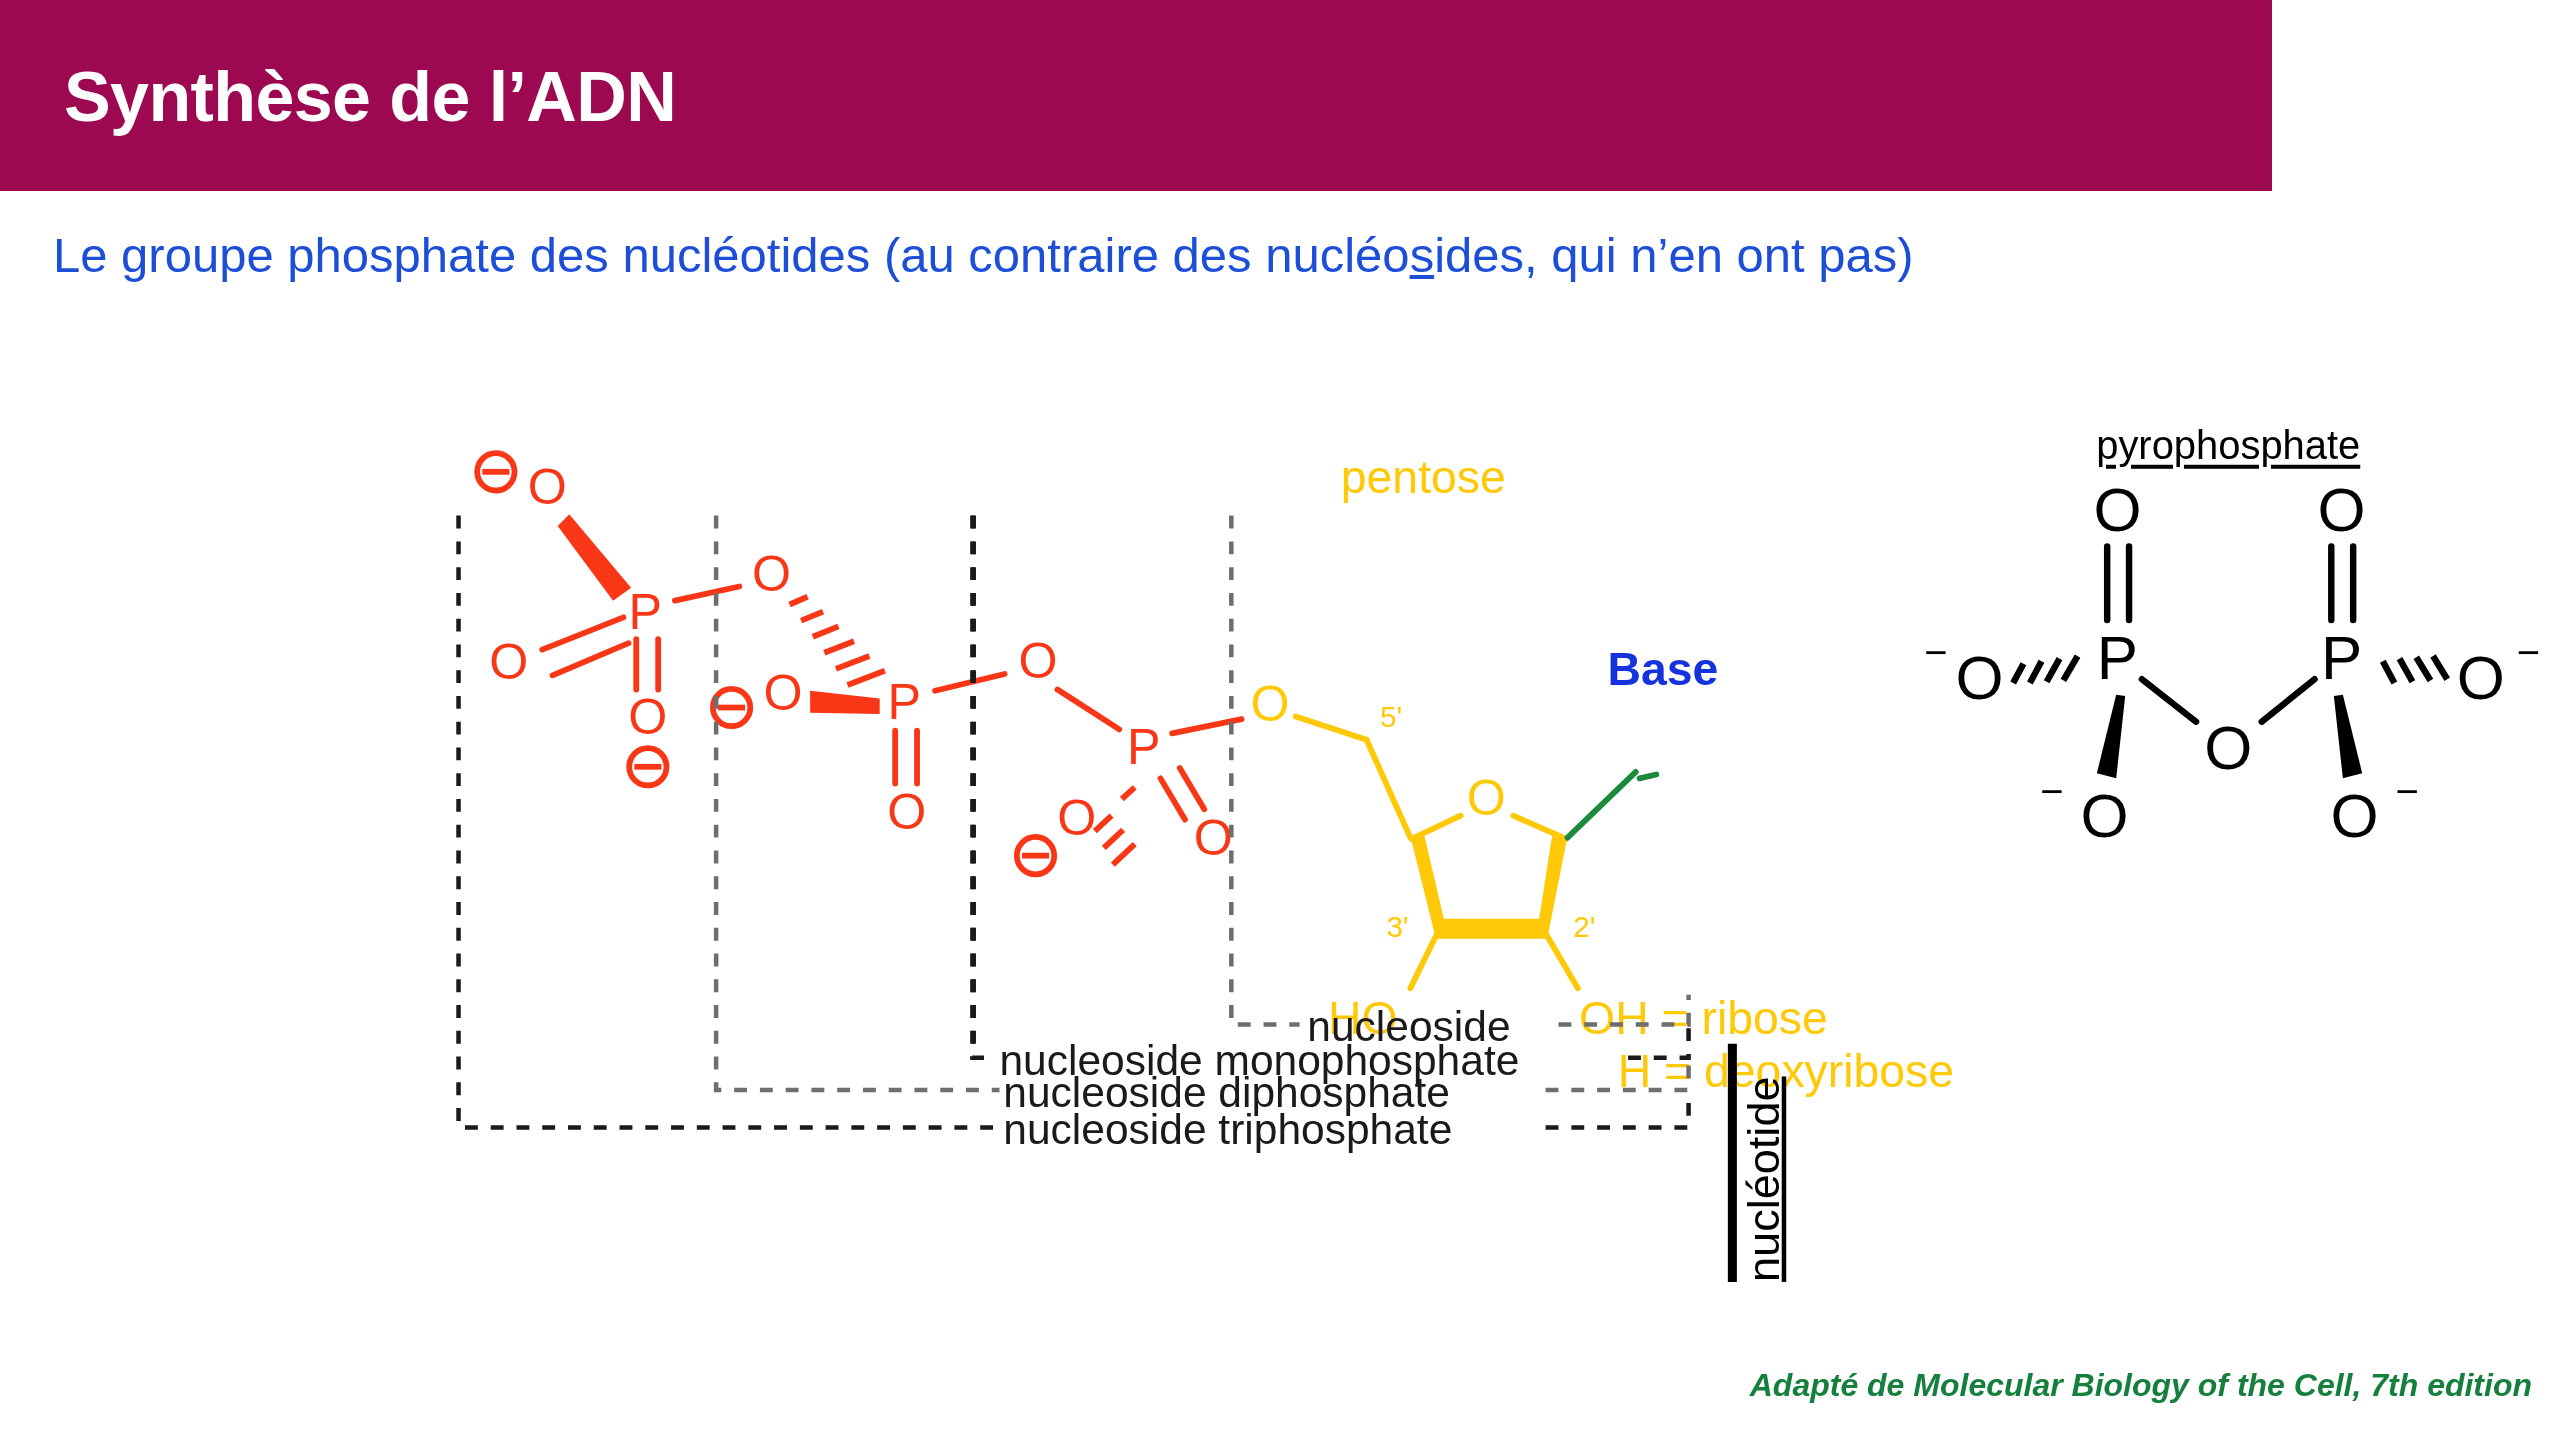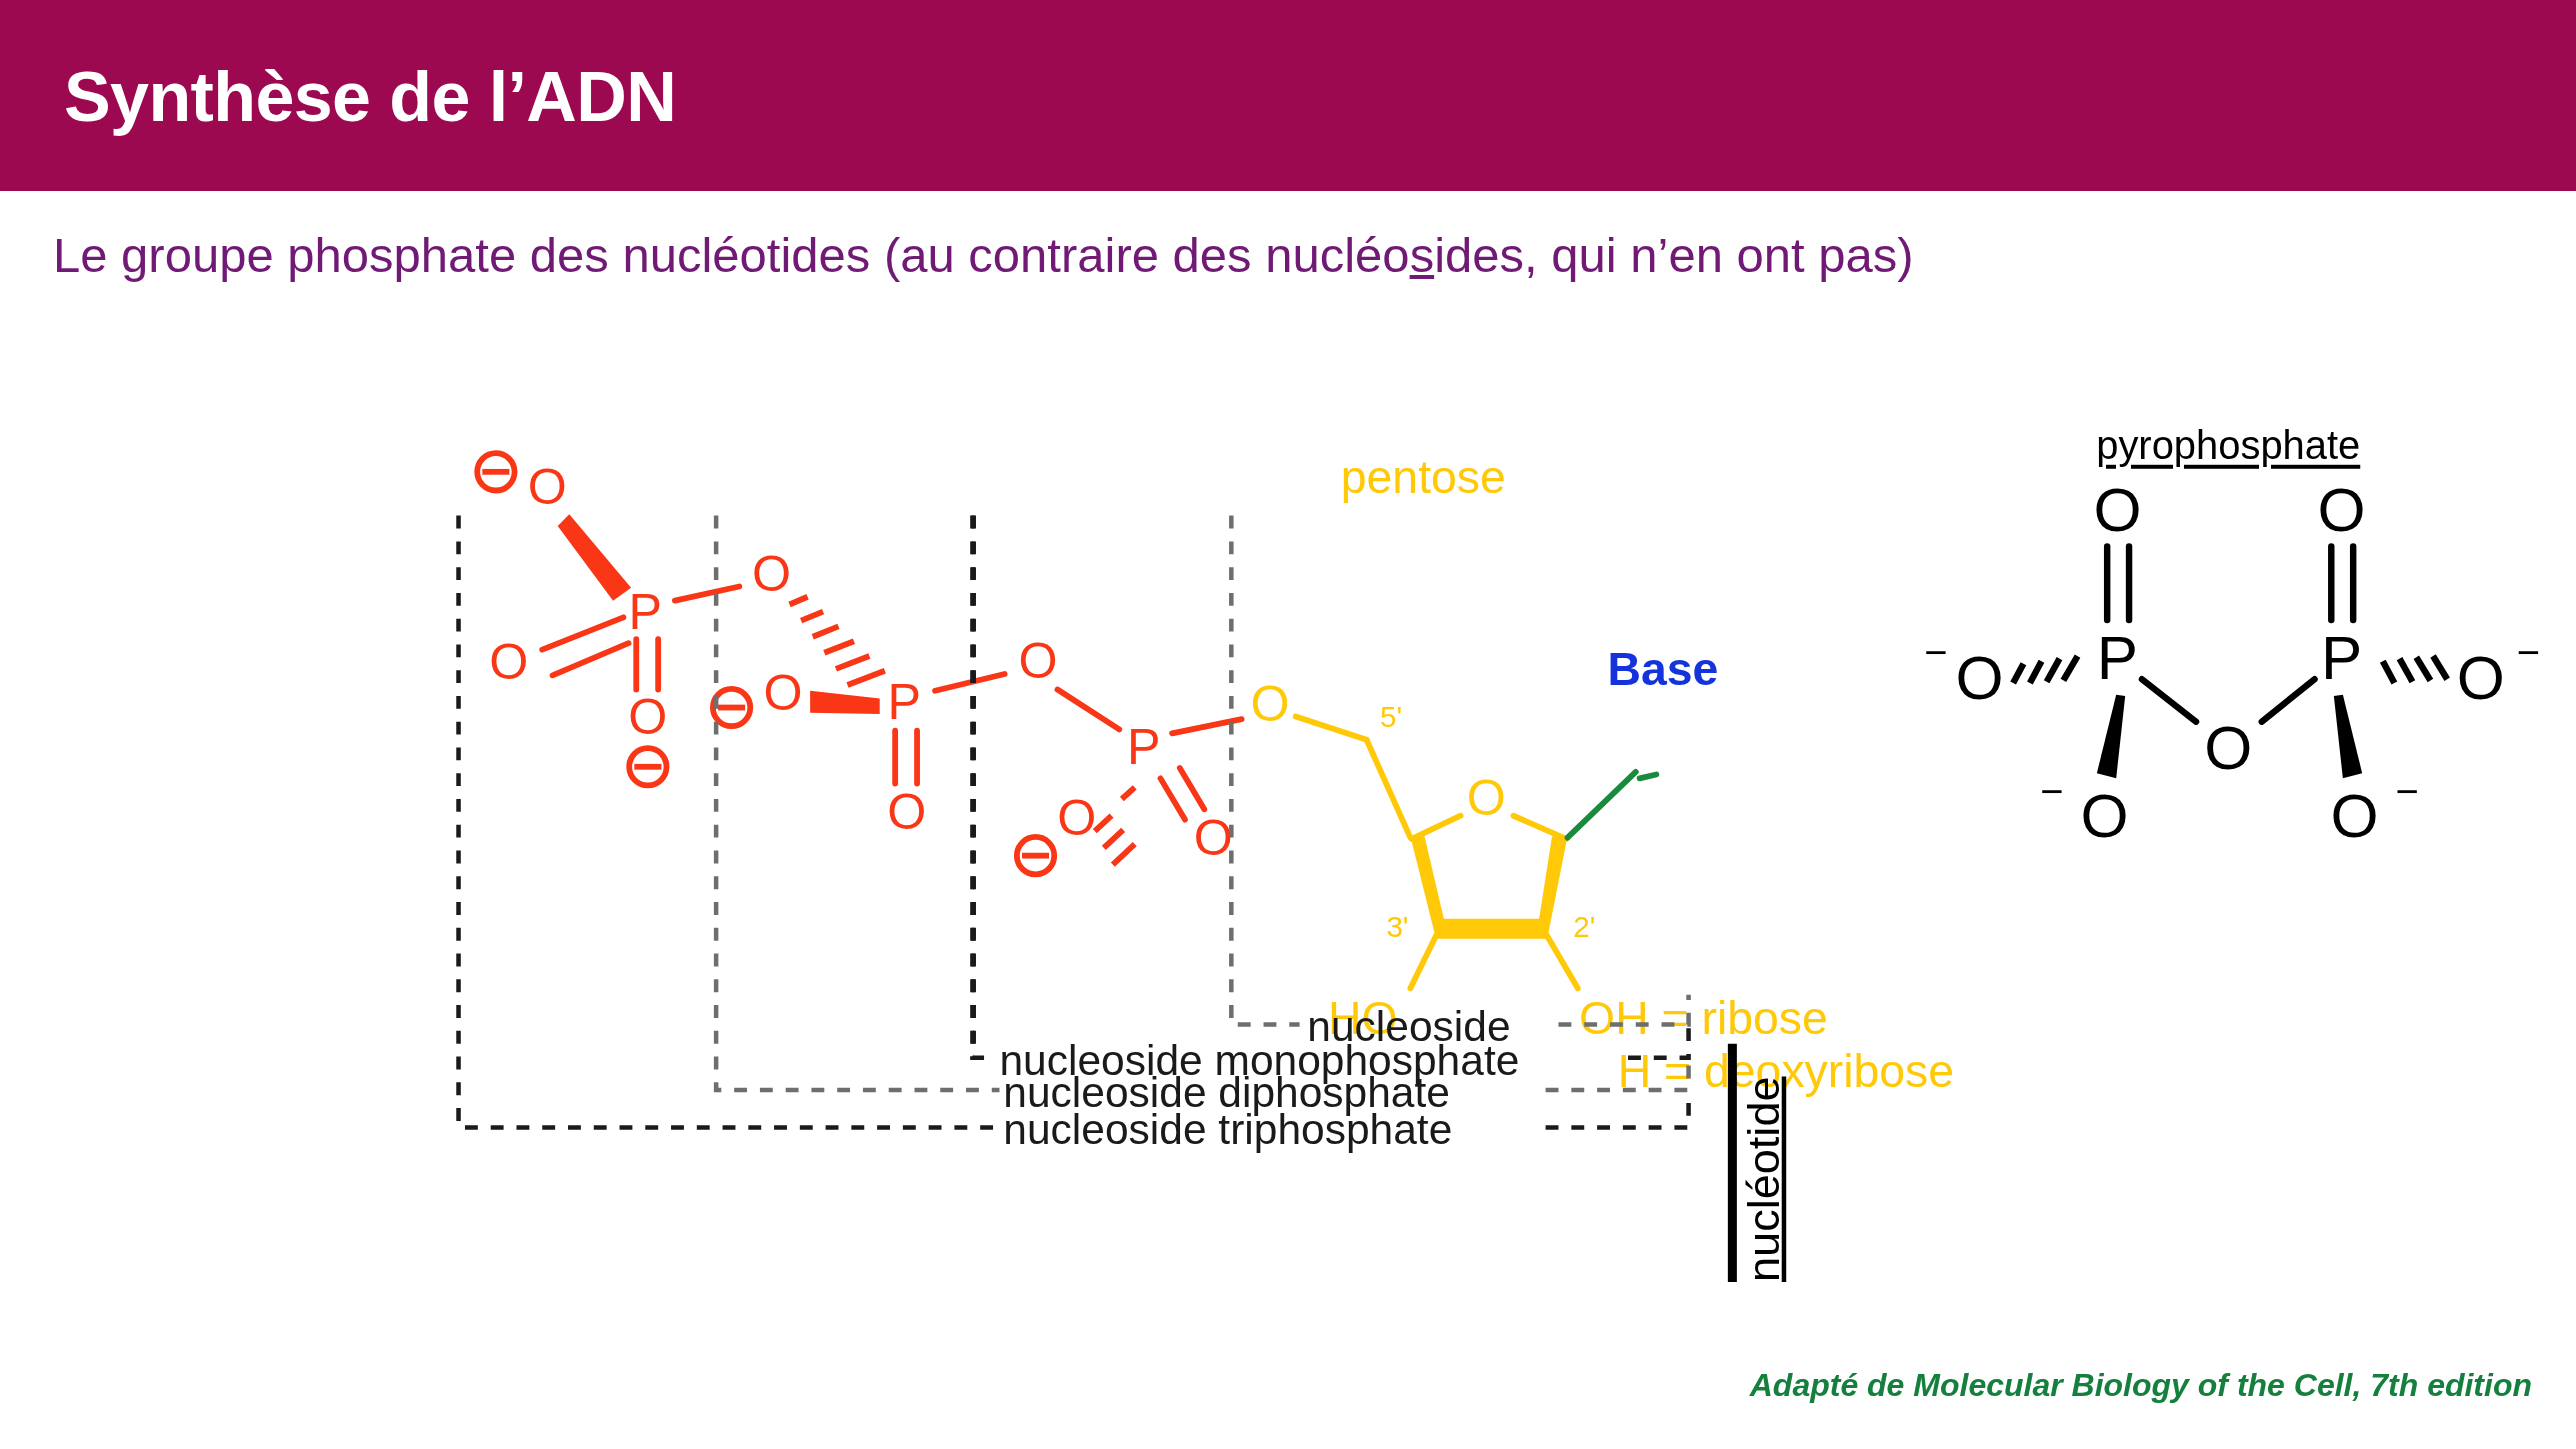--- a/index.html
+++ b/index.html
@@ -5,33 +5,33 @@
   html,body{margin:0;padding:0;}
   body{
     width:2576px;height:1449px;
     background:#ffffff;
     font-family:"Liberation Sans", sans-serif;
     overflow:hidden;
     position:relative;
   }
   
   #title-bar{
-    position:absolute;left:0;top:0;width:2576px;height:191px;
+    position:absolute;left:0;top:0;width:2272px;height:191px;
     background:#9C0950;
   }
   #title-text{
     position:absolute;left:64px;top:57px;
     font-size:70px;font-weight:bold;color:#ffffff;
     letter-spacing:-0.6px;
     white-space:nowrap;
   }
   
   #subtitle{
     position:absolute;left:53px;top:227px;
-    font-size:49px;color:#701a75;
+    font-size:49px;color:#1d4ed8;
     white-space:nowrap;
   }
   #subtitle .u{ text-decoration:underline; }
   
   #figure{
     position:absolute;left:0;top:361px;width:2576px;height:979px;
   }
   #figure svg{display:block;}
   
   #footer{

